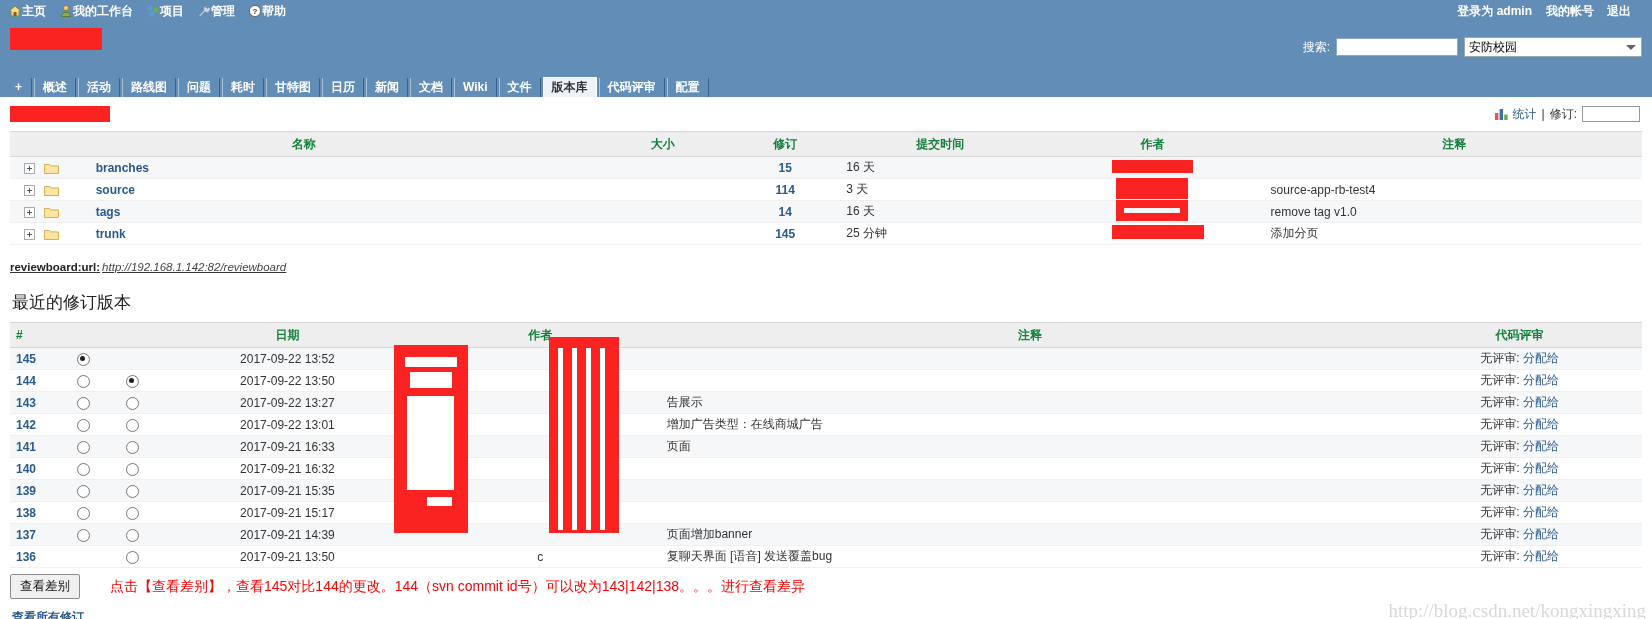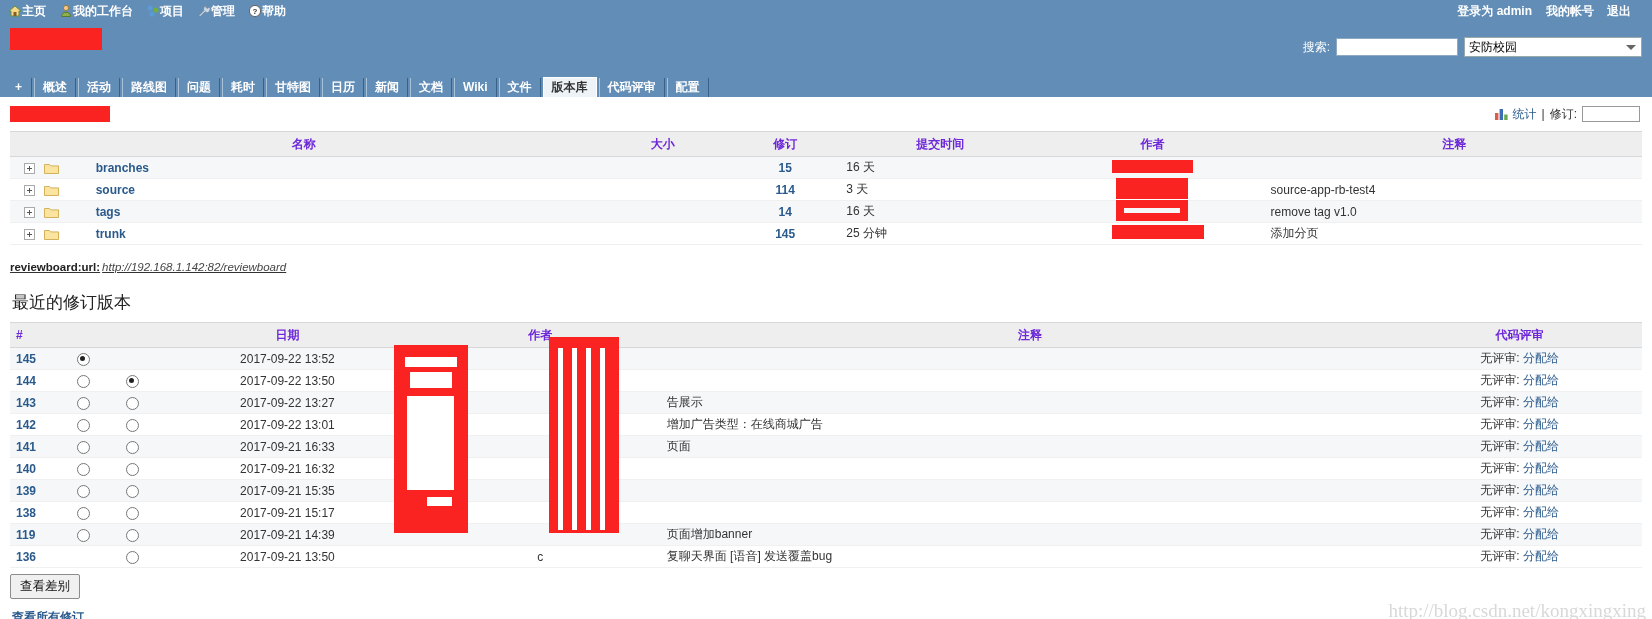--- a/index.html
+++ b/index.html
@@ -55,21 +55,21 @@
   .repo-head{height:34px;display:flex;align-items:center;position:relative;}
   .repo-title-redact{position:absolute;left:0;top:9px;width:100px;height:16px;}
   .repo-title-ghost{font-size:17px;font-weight:bold;color:#6d90b0;letter-spacing:.5px;}
   .repo-right{margin-left:auto;display:flex;align-items:center;gap:5px;font-size:12px;padding-right:2px;}
   .repo-right a{color:#2a5a8c;text-decoration:none;}
   .repo-right input{width:58px;height:16px;border:1px solid #999;font-family:inherit;font-size:12px;
     box-sizing:border-box;padding:0 2px;}
   table.list{width:100%;border-collapse:collapse;font-size:12px;}
   table.list thead th{
     background:#eeeeee;border-top:1px solid #d7d7d7;border-bottom:1px solid #d7d7d7;
-    font-weight:bold;color:#6d28d9;height:20px;padding:2px 4px;text-align:center;font-size:12px;
+    font-weight:bold;color:#15803d;height:20px;padding:2px 4px;text-align:center;font-size:12px;
   }
   table.list tbody td{height:19px;padding:1px 4px;border-bottom:1px solid #f0f0f0;vertical-align:middle;}
   table.list tbody tr:nth-child(odd){background:#f6f7f8;}
   table.list tbody tr:nth-child(even){background:#ffffff;}
   td.c{text-align:center;}
   td.r{}
   a.lnk{color:#2a5a8c;text-decoration:none;font-weight:bold;}
   .dirname{color:#2a5a8c;font-weight:bold;text-decoration:none;margin-left:28px;}
   .expander{display:inline-block;width:9px;height:9px;border:1px solid #aaa;background:#fff;
     position:relative;margin-right:6px;vertical-align:middle;}
@@ -383,21 +383,21 @@
       <tr>
         <td class="num"><a href="#" class="lnk">138</a></td>
         <td class="c"><span class="radio"></span></td>
         <td class="c"><span class="radio"></span></td>
         <td class="c">2017-09-21 15:17</td>
         <td class="c"></td>
         <td></td>
         <td class="c"><span>无评审:</span> <a href="#" class="lnk" style="font-weight:normal">分配给</a></td>
       </tr>
       <tr>
-        <td class="num"><a href="#" class="lnk">119</a></td>
+        <td class="num"><a href="#" class="lnk">137</a></td>
         <td class="c"><span class="radio"></span></td>
         <td class="c"><span class="radio"></span></td>
         <td class="c">2017-09-21 14:39</td>
         <td class="c"></td>
         <td>页面增加banner</td>
         <td class="c"><span>无评审:</span> <a href="#" class="lnk" style="font-weight:normal">分配给</a></td>
       </tr>
       <tr>
         <td class="num"><a href="#" class="lnk">136</a></td>
         <td class="c"></td>
@@ -420,18 +420,19 @@
       <div class="redactbox" style="left:539px;top:15px;width:70px;height:196px;"></div>
       <div class="redactbox" style="left:548px;top:26px;width:5px;height:182px;background:#fff;"></div>
       <div class="redactbox" style="left:562px;top:26px;width:5px;height:182px;background:#fff;"></div>
       <div class="redactbox" style="left:576px;top:26px;width:5px;height:182px;background:#fff;"></div>
       <div class="redactbox" style="left:590px;top:26px;width:5px;height:182px;background:#fff;"></div>
     </div>
   </div>
 
   <div class="bottombar">
     <button class="btn">查看差别</button>
+    <span class="annot2">点击【查看差别】，查看145对比144的更改。144（svn commit id号）可以改为143|142|138。。。进行查看差异</span>
   </div>
 
   <a href="#" class="allrev">查看所有修订</a>
 
   <div class="watermark">http://blog.csdn.net/kongxingxing</div>
 </div>
 
 </body></html>

